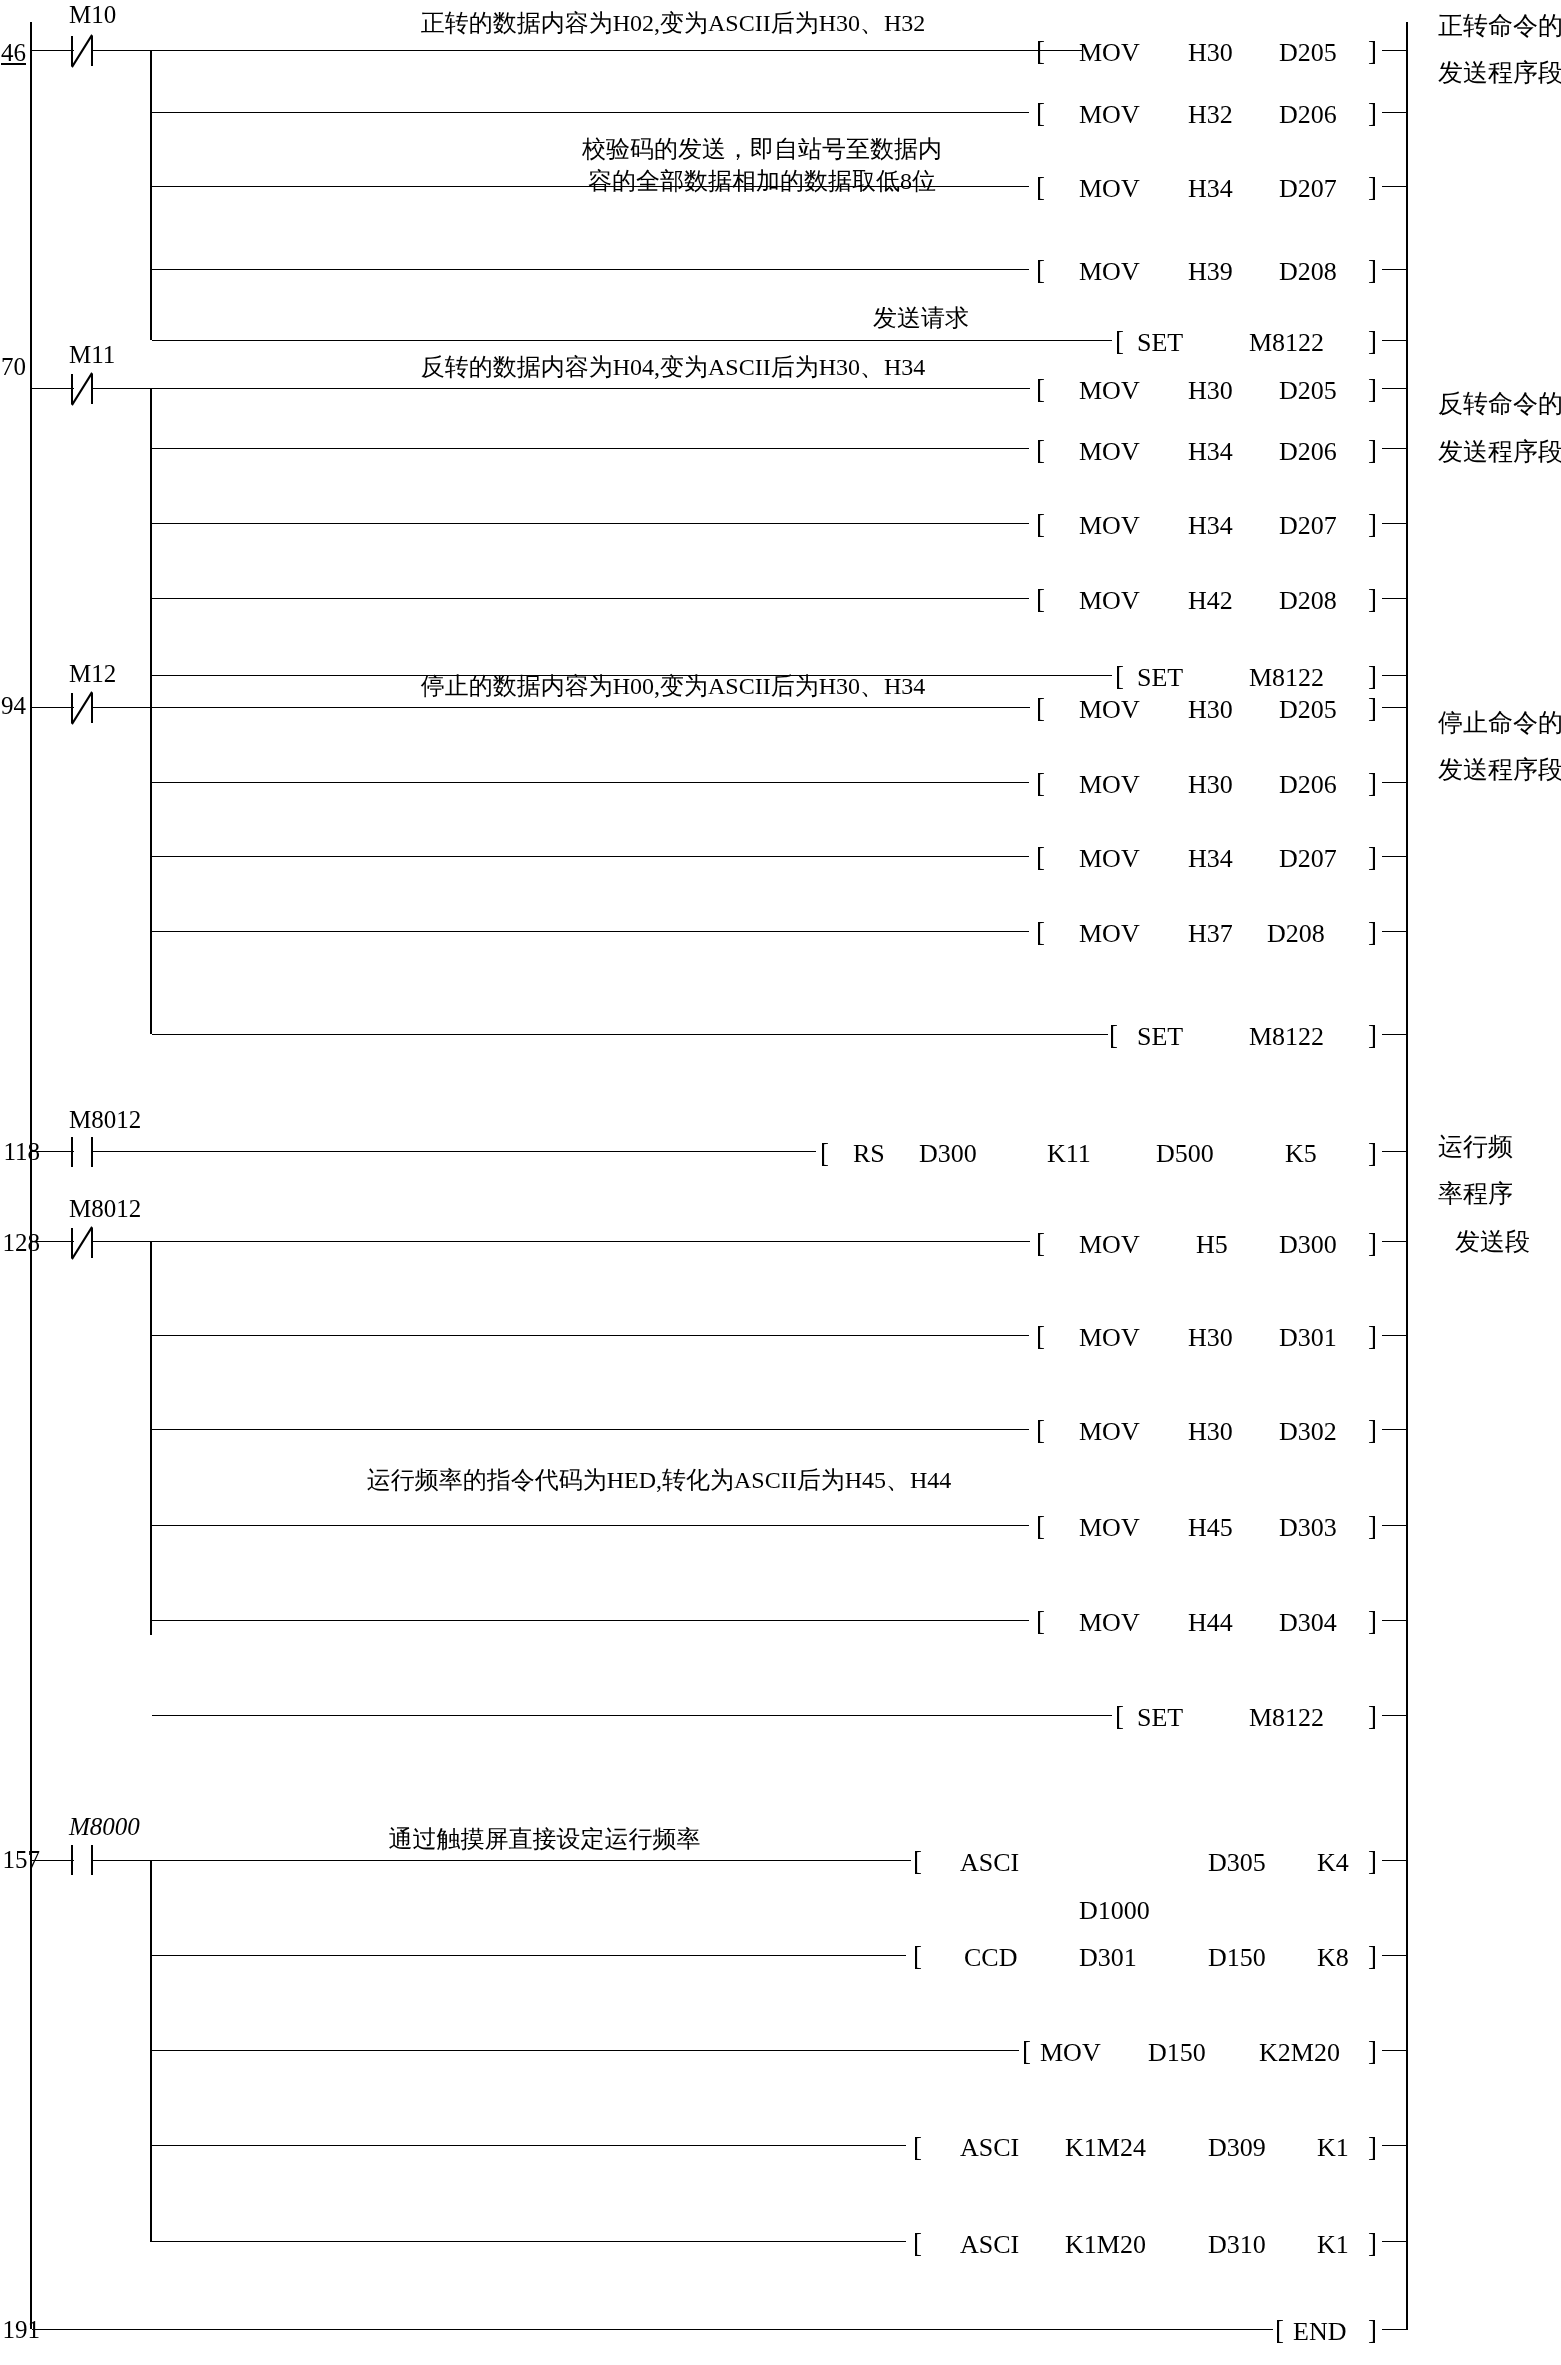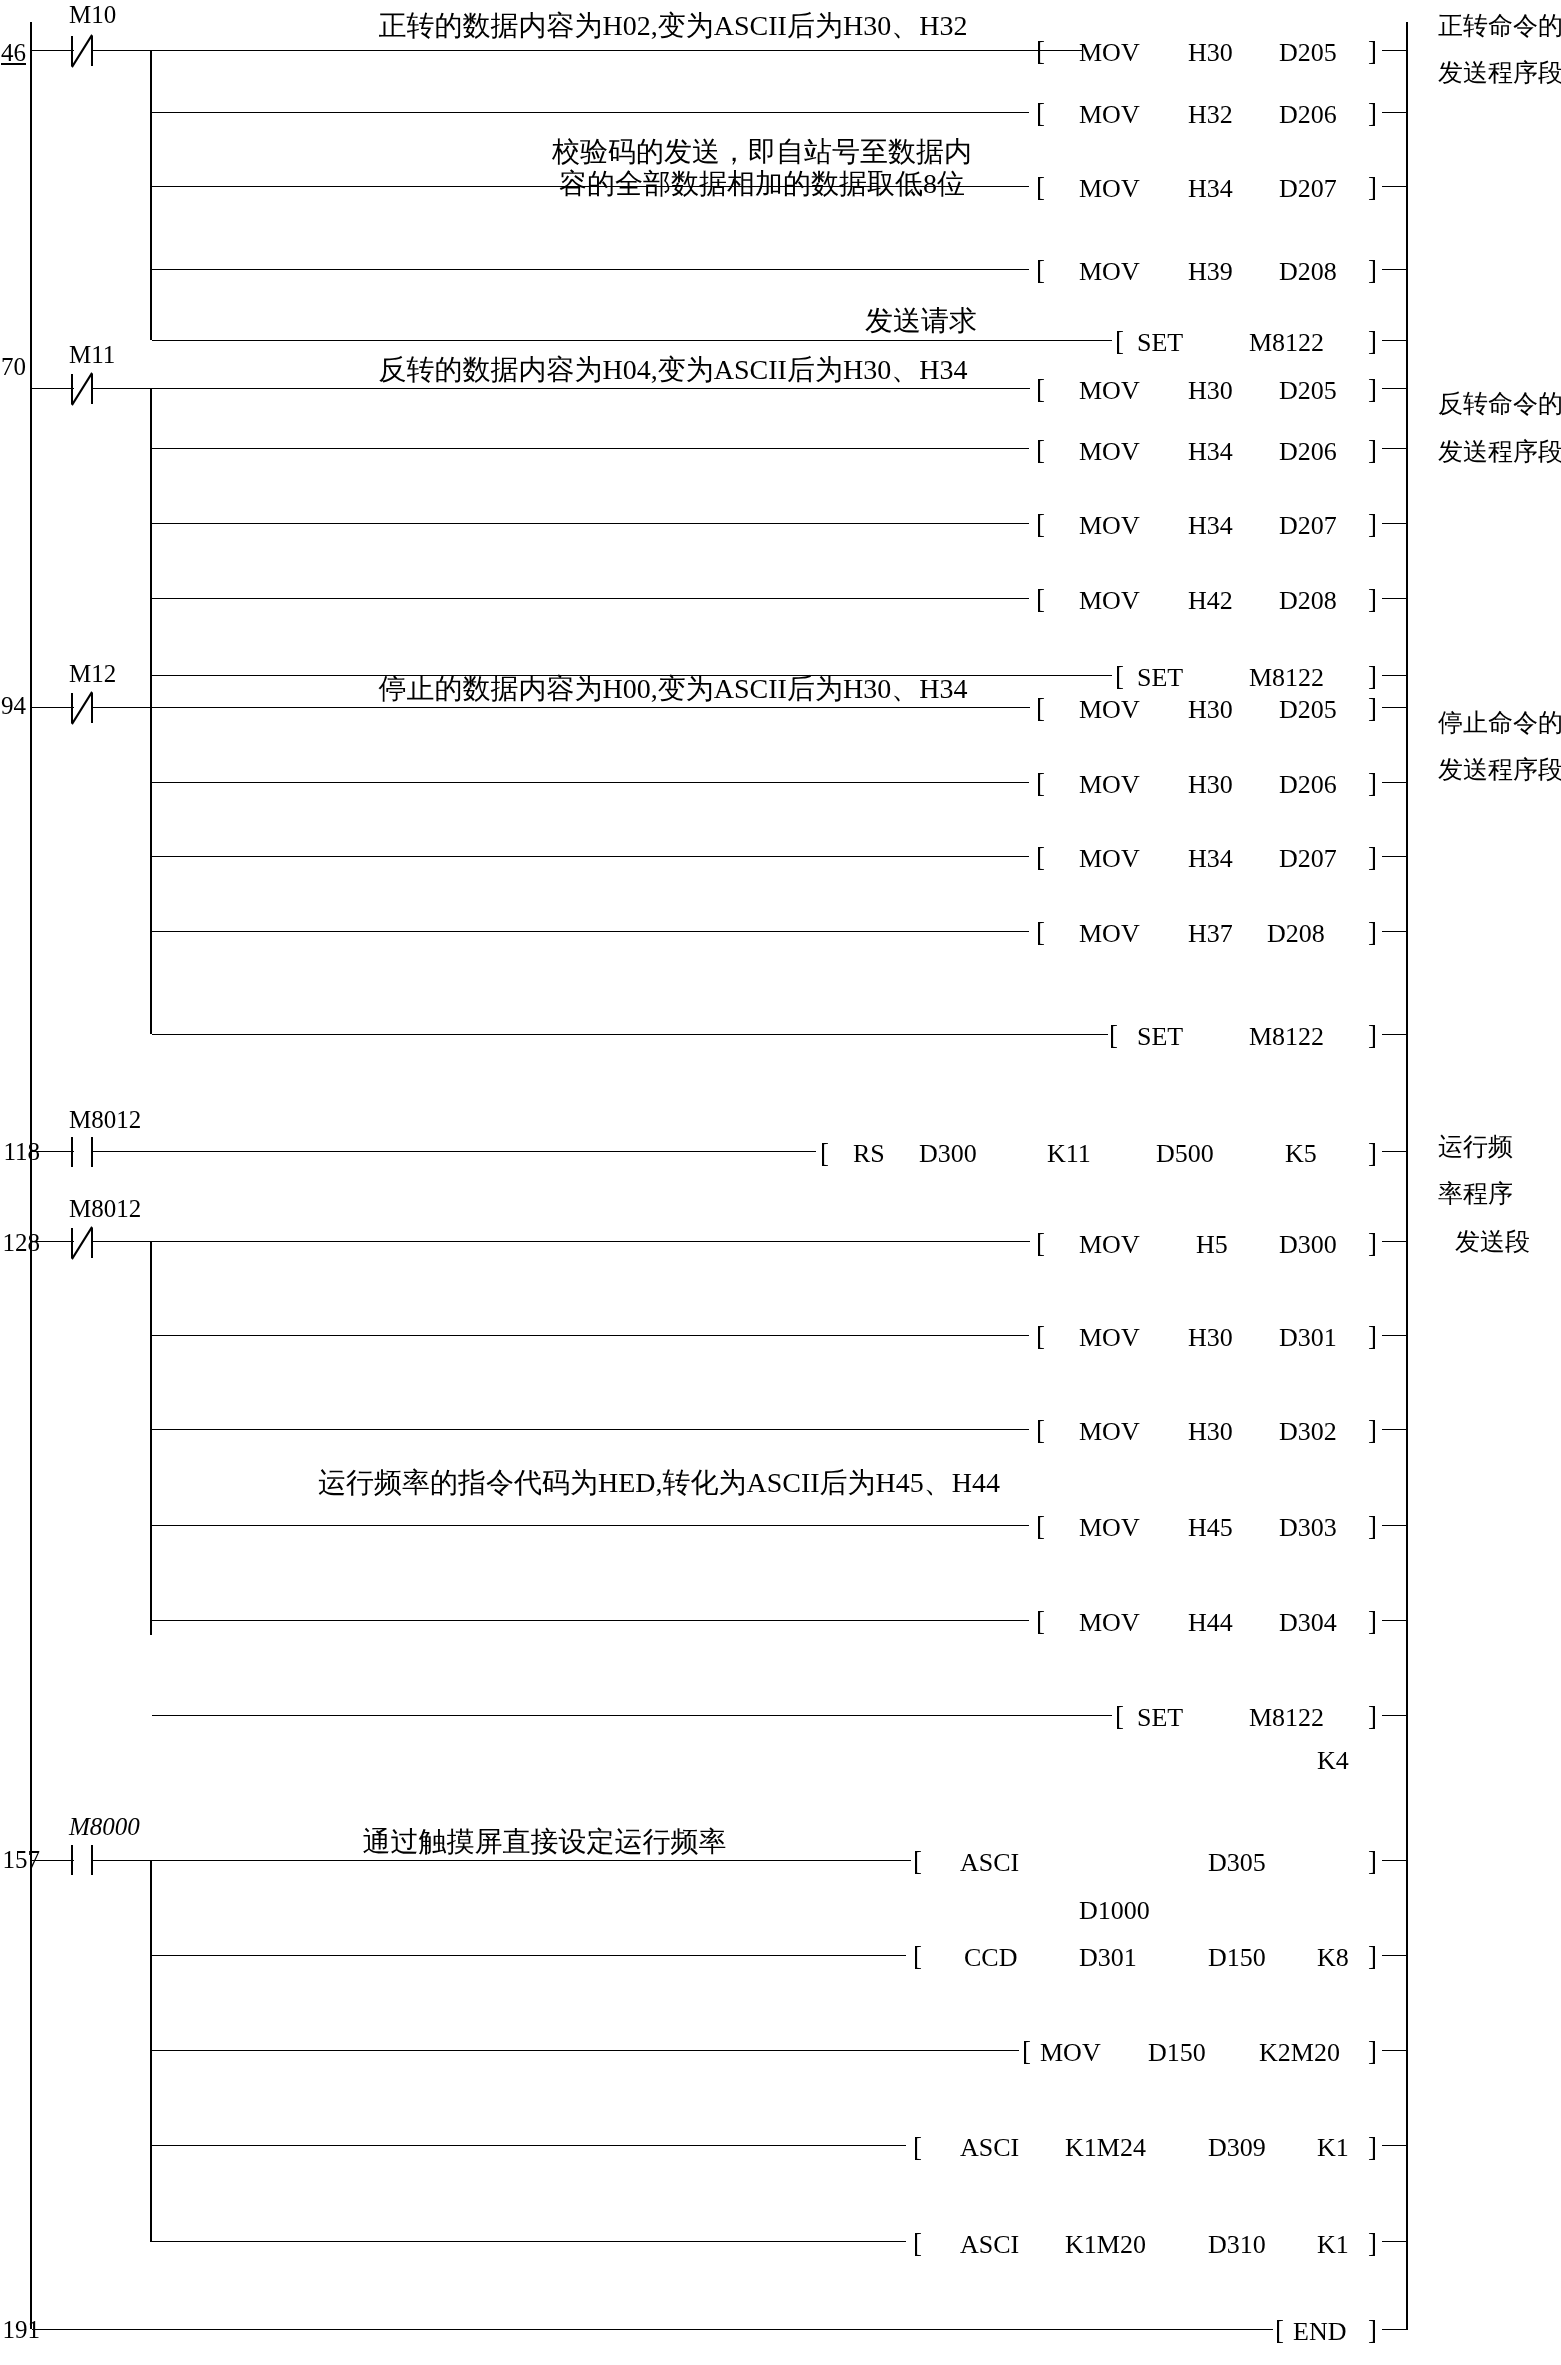--- a/index.html
+++ b/index.html
@@ -4,21 +4,21 @@
 <style>
   html,body{margin:0;padding:0;background:#ffffff;}
   body{font-family:"Liberation Serif","DejaVu Serif",serif;color:#000;}
   #sheet{position:relative;width:1561px;height:2365px;background:#fff;overflow:hidden;}
 
   
   .hl{position:absolute;background:#000;height:1px;}        
   .vl{position:absolute;background:#000;width:1px;}         
   .txt{position:absolute;white-space:nowrap;font-size:25px;line-height:1;}
   .num{position:absolute;white-space:nowrap;font-size:25px;line-height:1;text-align:right;}
-  .cmt{position:absolute;white-space:nowrap;font-size:28px;line-height:1.25;text-align:center;}
+  .cmt{position:absolute;white-space:nowrap;font-size:24px;line-height:1.25;text-align:center;}
   .side{position:absolute;white-space:nowrap;font-size:25px;line-height:1.45;}
 
   
   .contact{position:absolute;}
   .contact i{position:absolute;background:#000;width:2px;height:30px;top:0;}
   .contact i.a{left:0;}
   .contact i.b{left:20px;}
   
   .contact u{position:absolute;width:2px;height:38px;background:#000;left:10px;top:-4px;
              transform:rotate(32deg);transform-origin:50% 50%;}
@@ -293,21 +293,21 @@
   <div class="hl" style="left:32px;top:1860px;width:42px;"></div>
   <div class="hl" style="left:93px;top:1860px;width:818px;"></div>
   <div class="vl" style="left:150px;top:1860px;height:382px;width:2px;"></div>
 
   <div class="cmt" style="left:287px;top:1824px;width:515px;">通过触摸屏直接设定运行频率</div>
 
   <div class="brk" style="left:913px;top:1848px;">[</div>
   <div class="ins" style="left:960px;top:1850px;">ASCI</div>
   <div class="ins" style="left:1079px;top:1898px;">D1000</div>
   <div class="ins" style="left:1208px;top:1850px;">D305</div>
-  <div class="ins" style="left:1317px;top:1748px;font-family:Liberation Serif, serif;">K4</div>
+  <div class="ins" style="left:1317px;top:1850px;font-family:Liberation Serif, serif;">K4</div>
   <div class="brk" style="left:1368px;top:1848px;">]</div>
   <div class="hl" style="left:1382px;top:1860px;width:26px;"></div>
 
   <div class="hl" style="left:152px;top:1955px;width:754px;"></div>
   <div class="brk" style="left:913px;top:1943px;">[</div>
   <div class="ins" style="left:964px;top:1945px;">CCD</div>
   <div class="ins" style="left:1079px;top:1945px;">D301</div>
   <div class="ins" style="left:1208px;top:1945px;">D150</div>
   <div class="ins" style="left:1317px;top:1945px;">K8</div>
   <div class="brk" style="left:1368px;top:1943px;">]</div>

